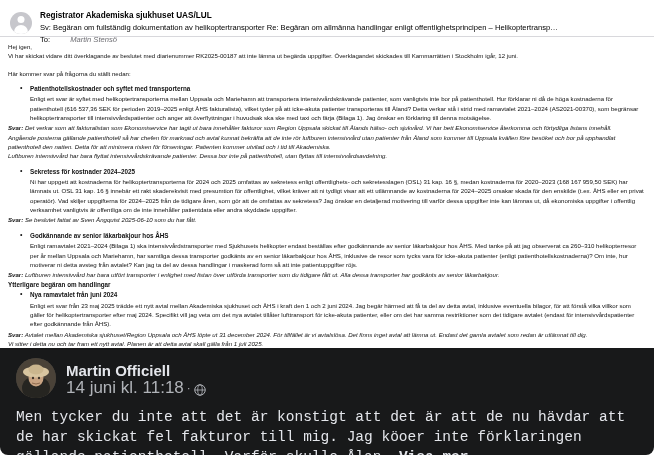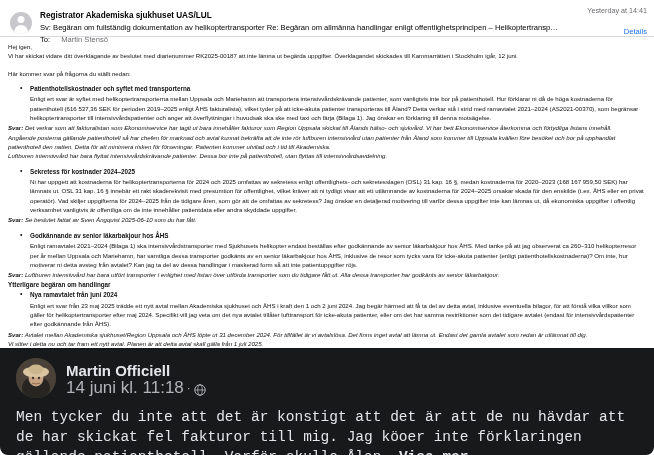--- a/index.html
+++ b/index.html
@@ -90,21 +90,21 @@
     margin-top: 1px;
   }
   .hdr-to {
     font-size: 7.6px;
     color: #000;
     line-height: 11px;
     margin-top: 1px;
     white-space: nowrap;
   }
   .hdr-to .to-label { color: #000; }
-  .hdr-to .to-value { color: #6d6d72; margin-left: 11px; }
+  .hdr-to .to-value { color: #6d6d72; margin-left: 20px; font-style: italic; }
 
   .hdr-right {
     position: absolute;
     right: 7px;
     top: 6px;
     text-align: right;
   }
   .hdr-date {
     font-size: 7.2px;
     color: #6d6d72;
@@ -258,24 +258,20 @@
 <div class="email-pane">
 
   <div class="email-header">
     <div class="avatar-circle"></div>
     <div class="hdr-text">
       <div class="hdr-sender">Registrator Akademiska sjukhuset UAS/LUL</div>
       <div class="hdr-subject">Sv: Begäran om fullständig dokumentation av helikoptertransporter Re: Begäran om allmänna handlingar enligt offentlighetsprincipen – Helikoptertransporter mellan Upps...</div>
       <div class="hdr-to">
         <span class="to-label">To:</span><span class="to-value">Martin Stensö</span>
       </div>
-    </div>
-    <div class="hdr-right">
-      <div class="hdr-date">Yesterday at 14:41</div>
-      <div class="hdr-details">Details</div>
     </div>
   </div>
 
   <div class="divider"></div>
 
   <div class="email-body">
 
     <div class="para">Hej igen,</div>
     <div class="para tight">Vi har skickat vidare ditt överklagande av beslutet med diarienummer RK2025-00187 att inte lämna ut begärda uppgifter. Överklagandet skickades till Kammarrätten i Stockholm igår, 12 juni.</div>
     <div class="para spaced">Här kommer svar på frågorna du ställt nedan:</div>

